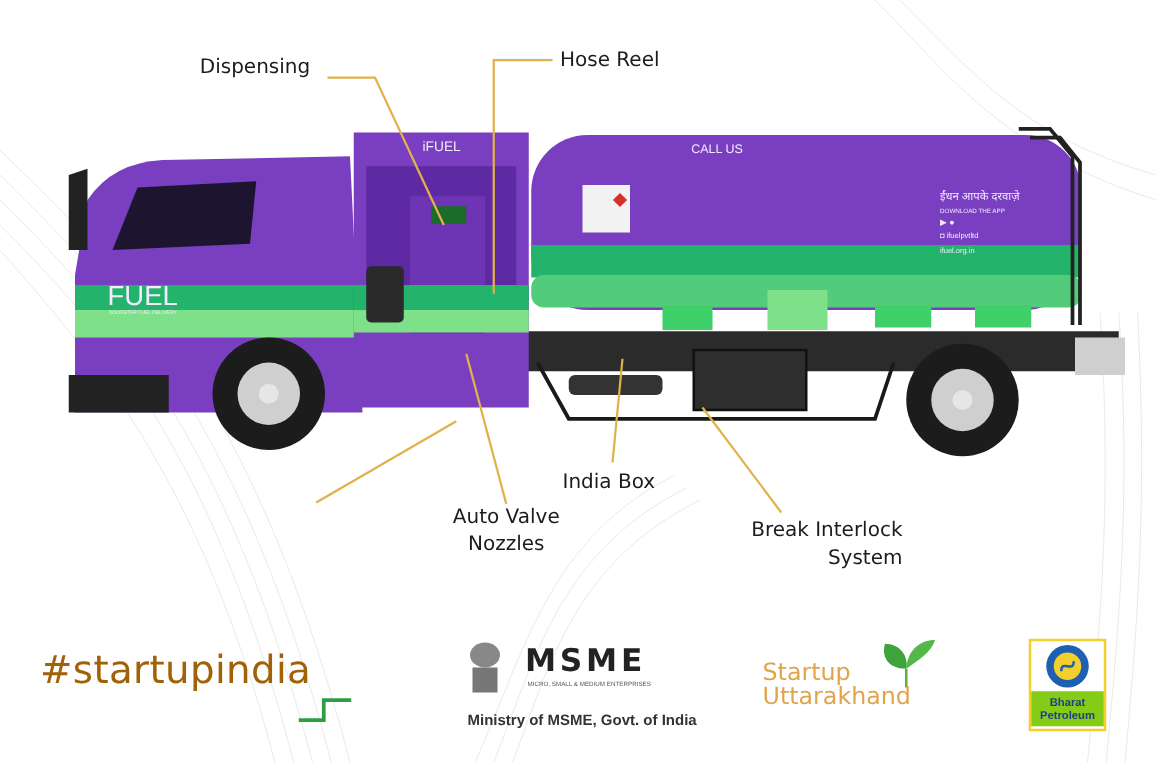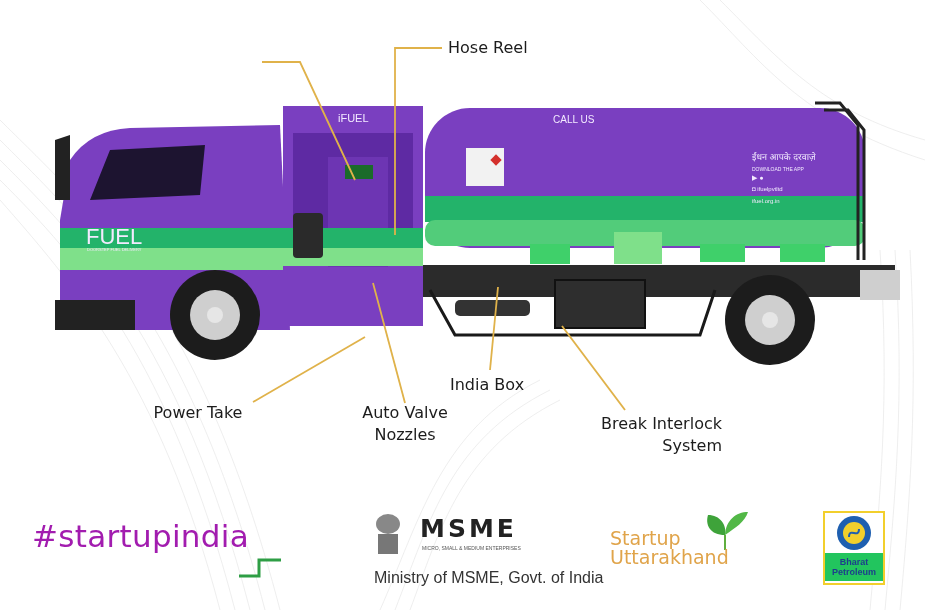--- a/index.html
+++ b/index.html
@@ -1,22 +1,22 @@
 <!DOCTYPE html>
 <html><head>
 <meta charset="utf-8">
 <style>
   html,body{margin:0;padding:0;}
   body{width:925px;height:610px;position:relative;overflow:hidden;background:#ffffff;font-family:"Liberation Sans",sans-serif;}
   .bg-lines{position:absolute;left:0;top:0;width:925px;height:610px;}
   .label{position:absolute;font-family:"DejaVu Sans",sans-serif;font-size:16px;color:#1c1c1c;text-align:center;line-height:22px;}
   .truck{position:absolute;left:0;top:0;}
   .logo{position:absolute;}
-  .su-text{font-family:"DejaVu Sans",sans-serif;font-size:31px;color:#a21caf;letter-spacing:0.3px;}
-  .msme-caption{font-family:"Liberation Sans",sans-serif;font-size:16px;color:#333;font-weight:normal;}
+  .su-text{font-family:"DejaVu Sans",sans-serif;font-size:31px;color:#a16207;letter-spacing:0.3px;}
+  .msme-caption{font-family:"Liberation Sans",sans-serif;font-size:12px;color:#333;font-weight:bold;}
   .uk-text{font-family:"DejaVu Sans",sans-serif;font-size:19px;color:#e0a44a;line-height:21px;}
   .bp-text{font-family:"Liberation Sans",sans-serif;font-size:9px;font-weight:bold;color:#1d3e8c;line-height:10px;text-align:center;}
   .tank-text{position:absolute;color:#f3eaff;font-family:"Liberation Sans",sans-serif;font-weight:normal;}
 </style>
 </head>
 <body>
 
 <svg class="bg-lines" viewBox="0 0 925 610">
   <g fill="none" stroke="#e6e6e6" stroke-width="0.7">
     <path d="M0 120 C 80 200, 200 300, 280 610"></path>
@@ -105,24 +105,24 @@
 <div class="tank-text" style="left:553px;top:114px;font-size:10px;">CALL US</div>
 <div class="tank-text" style="left:752px;top:150px;font-size:9px;">ईंधन आपके दरवाज़े</div>
 <div class="tank-text" style="left:752px;top:166px;font-size:5px;">DOWNLOAD THE APP</div>
 <div class="tank-text" style="left:752px;top:174px;font-size:7px;">▶ ●</div>
 <div class="tank-text" style="left:752px;top:186px;font-size:6px;">
   <span>◘ </span><span>ifuelpvtltd</span>
 </div>
 <div class="tank-text" style="left:752px;top:198px;font-size:6px;">ifuel.org.in</div>
 
 <div class="label" style="left:148px;top:42px;width:112px;">
+  <div>Dispensing</div>
 </div>
 <div class="label" style="left:448px;top:37px;">Hose Reel</div>
 <div class="label" style="left:138px;top:402px;width:120px;">
-  <div>Power Take</div>
 </div>
 <div class="label" style="left:355px;top:402px;width:100px;">
   <div>Auto Valve</div>
   <div>Nozzles</div>
 </div>
 <div class="label" style="left:450px;top:374px;">India Box</div>
 <div class="label" style="left:572px;top:413px;width:150px;text-align:right;">
   <div>Break Interlock</div>
   <div>System</div>
 </div>
@@ -153,17 +153,17 @@
   <div class="uk-text" style="position:absolute;left:0;top:18px;">Startup</div>
   <div class="uk-text" style="position:absolute;left:0;top:37px;">Uttarakhand</div>
 </div>
 
 <div class="logo" style="left:823px;top:511px;width:62px;width:62px;height:74px;background:#fff;border:2px solid #f2cf2c;box-sizing:border-box;">
   <svg width="58" height="40">
     <circle cx="29" cy="20" r="17" fill="#1e5fb0"></circle>
     <circle cx="29" cy="20" r="11" fill="#f2cf2c"></circle>
     <path d="M24 24 C 24 14, 34 26, 34 16" stroke="#1e5fb0" stroke-width="2" fill="none"></path>
   </svg>
-  <div style="position:absolute;left:0;top:40px;width:58px;height:28px;background:#22c55e;">
+  <div style="position:absolute;left:0;top:40px;width:58px;height:28px;background:#84cc16;">
     <div class="bp-text" style="padding-top:4px;">Bharat</div>
     <div class="bp-text">Petroleum</div>
   </div>
 </div>
 
 </body></html>

